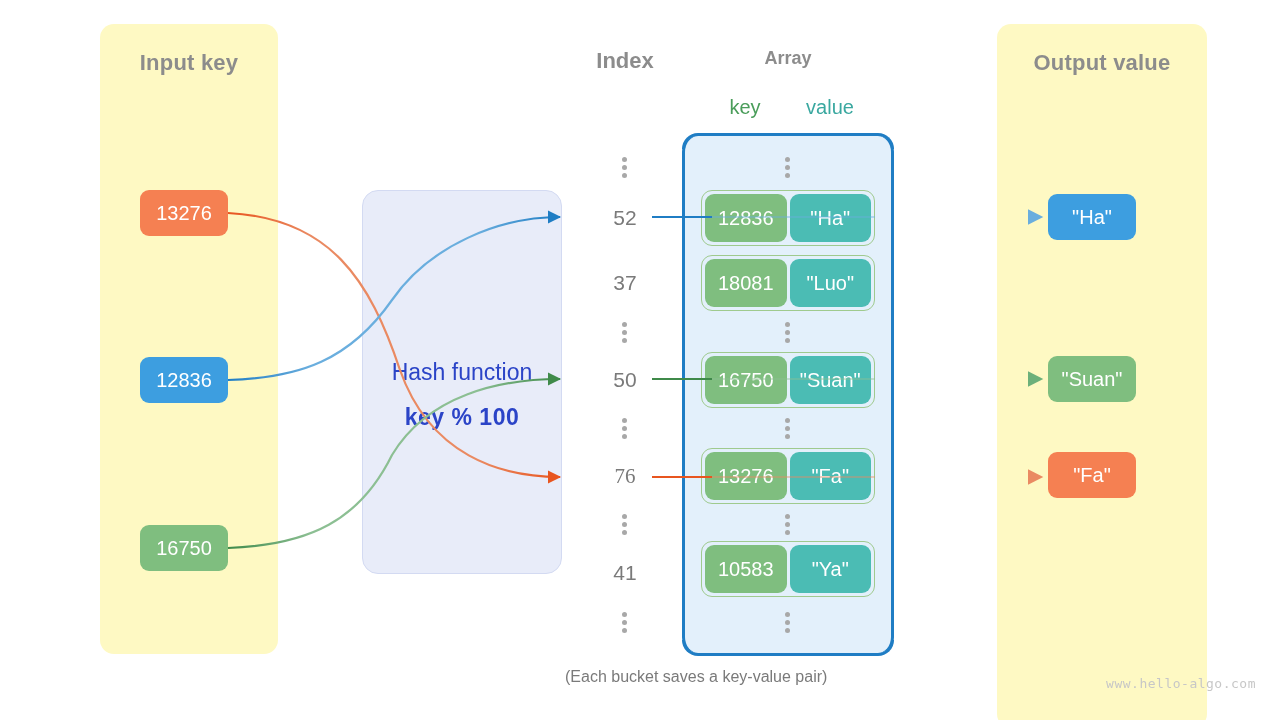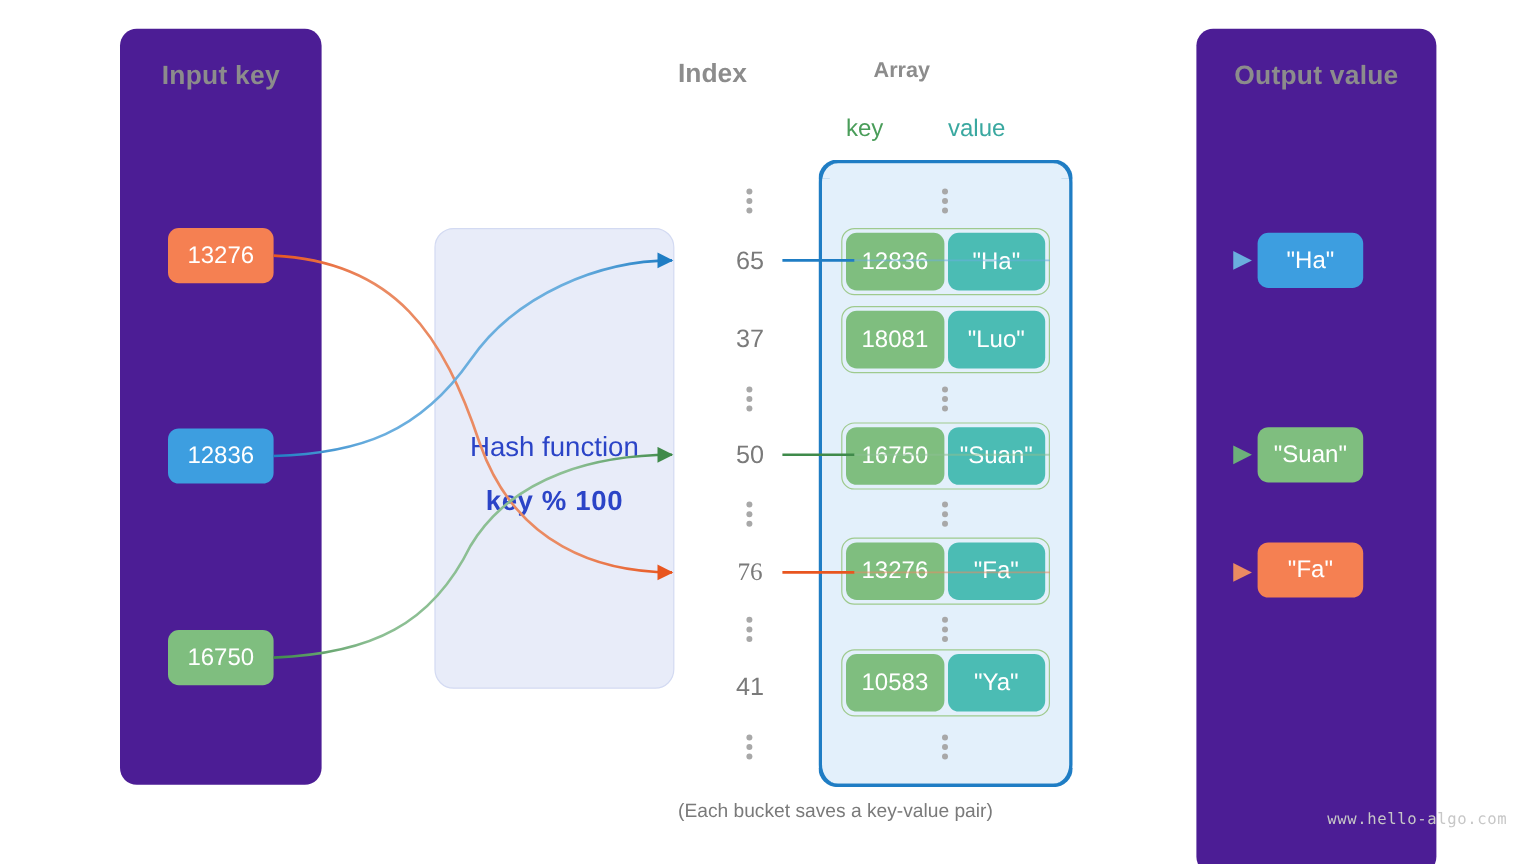--- a/index.html
+++ b/index.html
@@ -7,22 +7,23 @@
     width:1280px;height:720px;
     background:#ffffff;
     font-family:"Liberation Sans","DejaVu Sans",sans-serif;
     position:relative;overflow:hidden;
   }
   .stage{position:absolute;inset:0;}
 
   
   .panel{
     position:absolute;
-    background:#4c1d95;
+    background:#fef9c3;
     border-radius:14px;
+    padding-left:10px;
   }
   .panel-title{
     position:absolute;
     left:0;right:0;
     text-align:center;
     font-size:22px;
     font-weight:bold;
     color:#8c8c8c;
     letter-spacing:.2px;
   }
@@ -134,21 +135,21 @@
   }
   .watermark{
     position:absolute;
     right:24px;top:676px;
     font-family:"DejaVu Sans Mono","Liberation Mono",monospace;
     font-size:13px;color:#c7c7c7;letter-spacing:.5px;
   }
 
   .col-head{
     position:absolute;
-    font-size:20px;
+    font-size:20px;text-align:center;
   }
   svg.wires{position:absolute;left:0;top:0;width:1280px;height:720px;pointer-events:none;}
 </style>
 </head>
 <body>
 
 <div class="stage">
 
   <div class="panel" style="left:100px;top:24px;width:168px;height:630px;">
     <div class="panel-title" style="top:26px;">Input key</div>
@@ -221,21 +222,21 @@
   <div class="bucket" style="left:701px;top:541px;">
     <div class="cell key">10583</div>
     <div class="cell val">"Ya"</div>
   </div>
 
   <div class="vdots" style="left:618px;top:157px;">
       <i></i>
       <i></i>
       <i></i>
     </div>
-  <div class="index-num" style="left:595px;top:206px;">65</div>
+  <div class="index-num" style="left:595px;top:206px;">52</div>
   <div class="index-num" style="left:595px;top:271px;">37</div>
   <div class="vdots" style="left:618px;top:322px;">
       <i></i>
       <i></i>
       <i></i>
     </div>
   <div class="index-num" style="left:595px;top:368px;">50</div>
   <div class="vdots" style="left:618px;top:418px;">
       <i></i>
       <i></i>

